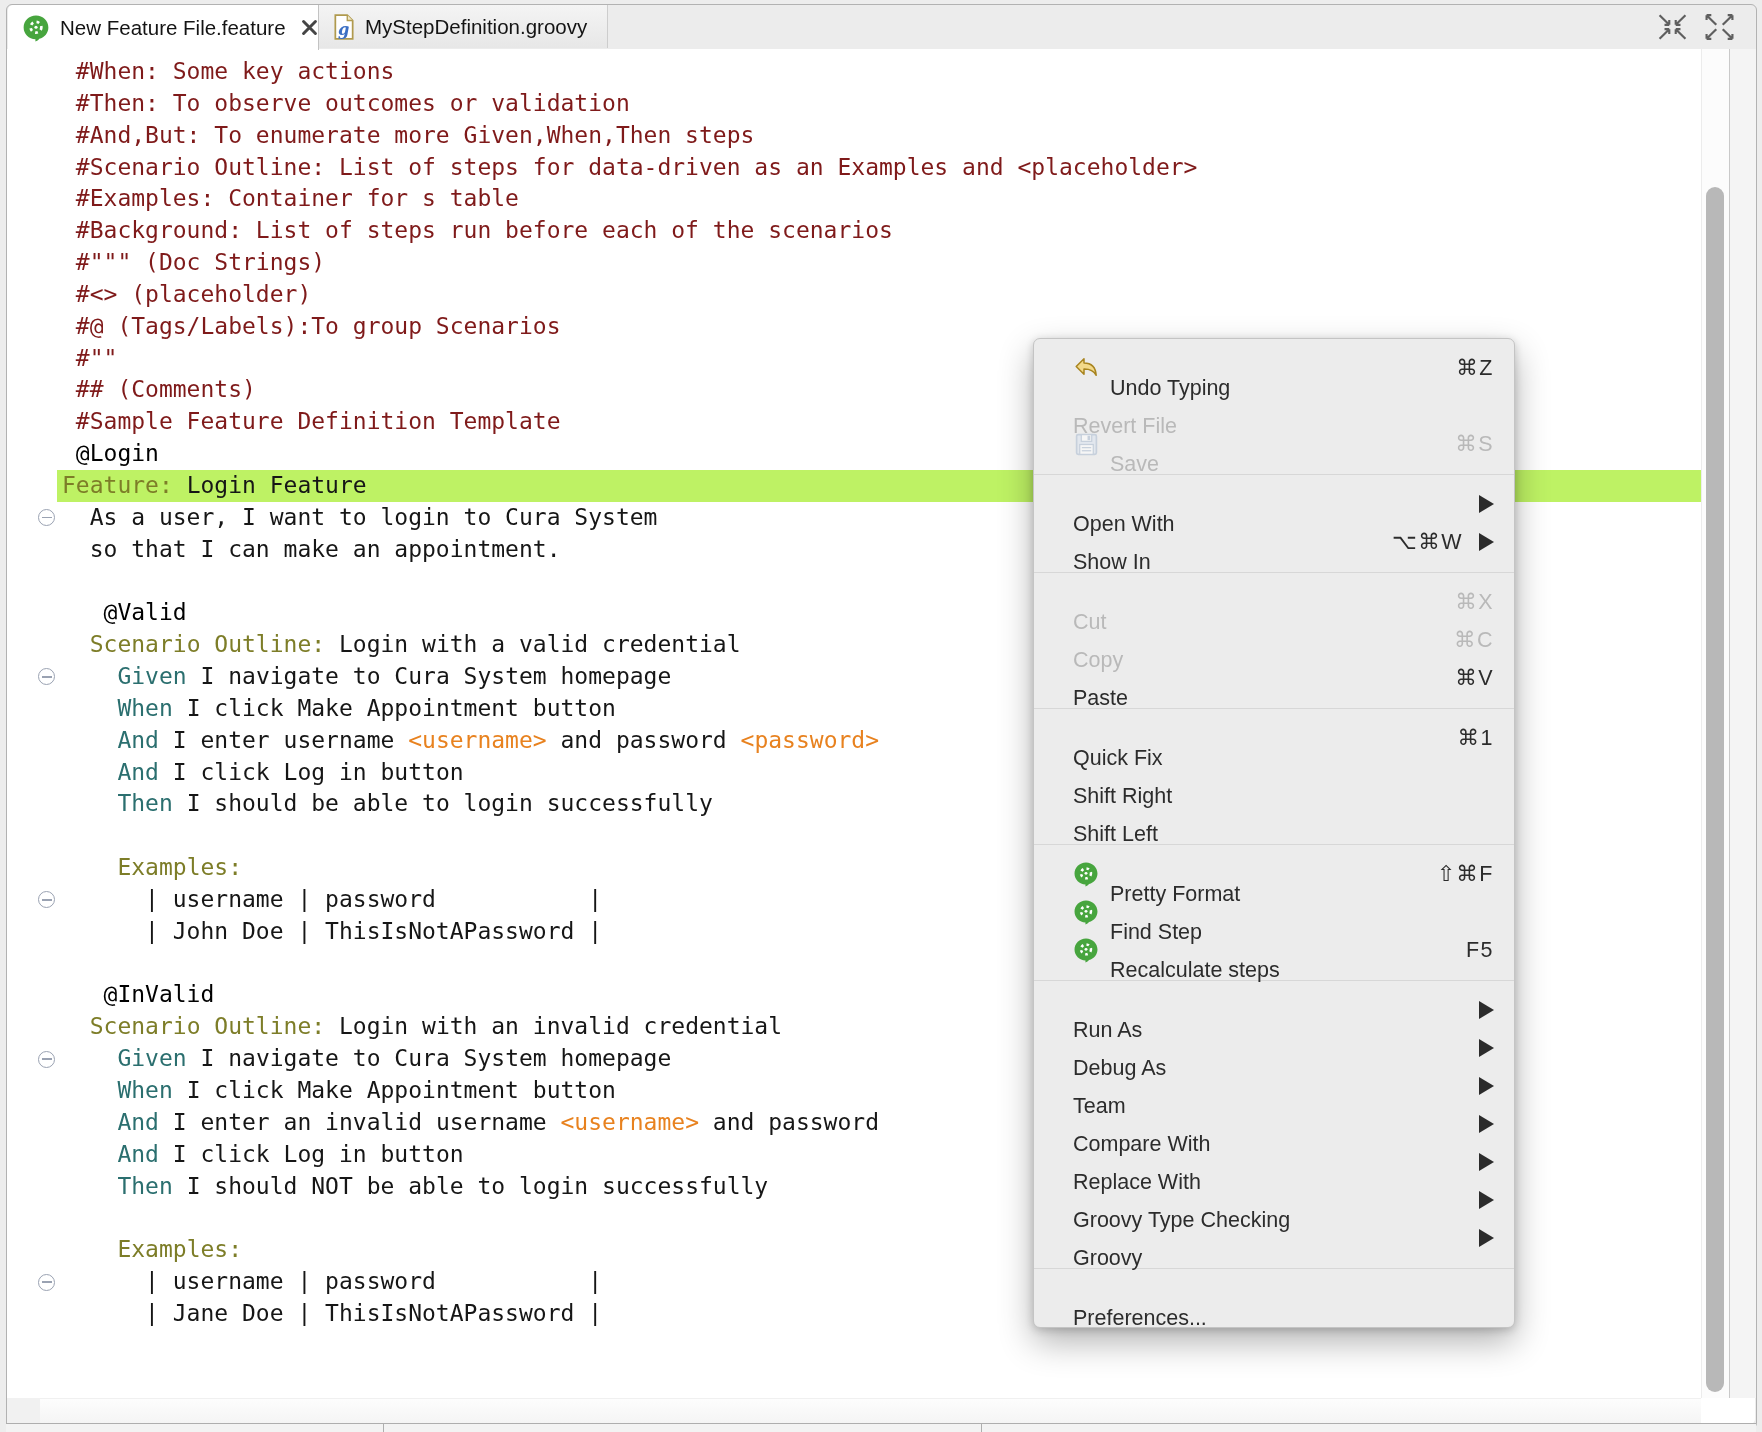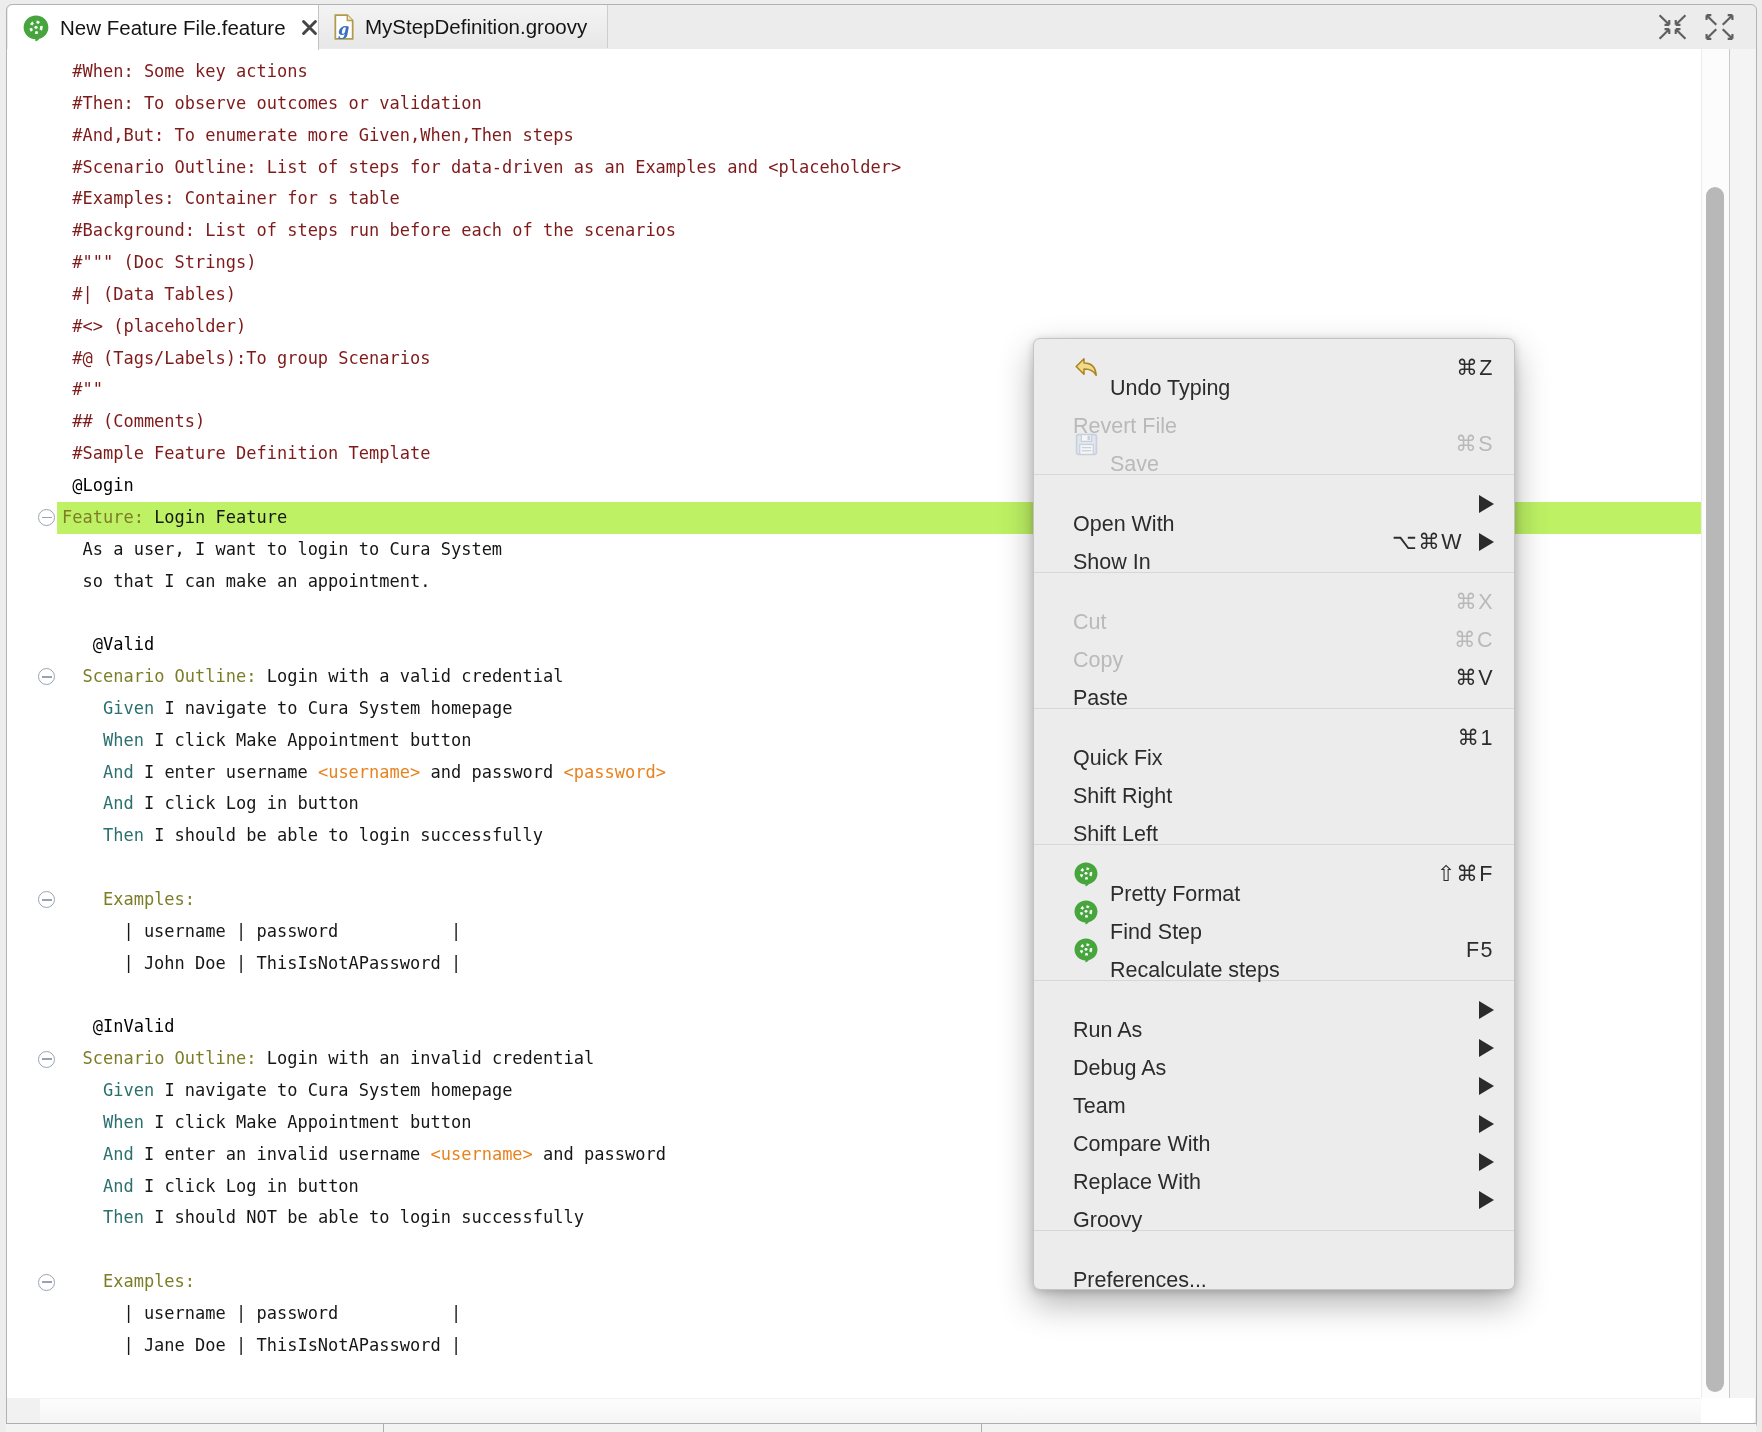--- a/index.html
+++ b/index.html
@@ -40,21 +40,21 @@
   
   .editor-bg{
     position:absolute;left:7px;top:49px;width:1748px;height:1375px;
     background:#ffffff;z-index:1;border-radius:0 0 5px 5px;
   }
   .code-lines{
     position:absolute;left:57px;top:56px;width:1644px;z-index:2;
   }
   .code-line{
     height:31.857px;line-height:31.857px;white-space:pre;
-    font-family:"DejaVu Sans Mono",monospace;font-size:17px;
+    font-family:"DejaVu Sans Mono",monospace;font-size:23px;
     padding-left:5px;
   }
   .code-line.current{background:#e7f0fc;}
   .fold-gutter{position:absolute;left:0;top:0;z-index:2;}
   .fold-marker{
     position:absolute;left:38px;width:15px;height:15px;background:#fff;
     border:1.5px solid #9aa2b2;border-radius:50%;
   }
   .fold-marker::after{
     content:'';position:absolute;left:2.5px;right:2.5px;top:50%;height:1.6px;
@@ -178,21 +178,20 @@
     <div class="fold-marker" style="top: 1273.57px;"></div>
   </div>
 <div class="code-lines" id="code-lines">
     <div class="code-line"><span class="seg-comment"> #When: Some key actions</span></div>
     <div class="code-line"><span class="seg-comment"> #Then: To observe outcomes or validation</span></div>
     <div class="code-line"><span class="seg-comment"> #And,But: To enumerate more Given,When,Then steps</span></div>
     <div class="code-line"><span class="seg-comment"> #Scenario Outline: List of steps for data-driven as an Examples and &lt;placeholder&gt;</span></div>
     <div class="code-line"><span class="seg-comment"> #Examples: Container for s table</span></div>
     <div class="code-line"><span class="seg-comment"> #Background: List of steps run before each of the scenarios</span></div>
     <div class="code-line"><span class="seg-comment"> #""" (Doc Strings)</span></div>
-    <div class="code-line"><span class="seg-comment"> #| (Data Tables)</span></div>
     <div class="code-line"><span class="seg-comment"> #&lt;&gt; (placeholder)</span></div>
     <div class="code-line"><span class="seg-comment"> #@ (Tags/Labels):To group Scenarios</span></div>
     <div class="code-line"><span class="seg-comment"> #""</span></div>
     <div class="code-line"><span class="seg-comment"> ## (Comments)</span></div>
     <div class="code-line"><span class="seg-comment"> #Sample Feature Definition Template</span></div>
     <div class="code-line"><span class="seg-tag"> @Login</span></div>
     <div class="code-line current"><span class="seg-keyword">Feature:</span><span class="seg-text"> Login Feature</span></div>
     <div class="code-line"><span class="seg-text">  As a user, I want to login to Cura System</span></div>
     <div class="code-line"><span class="seg-text">  so that I can make an appointment.</span></div>
     <div class="code-line"></div>
@@ -377,20 +376,26 @@
         <span class="submenu-arrow"></span>
       </span>
     </div>
     <div class="menu-item">
       <span class="menu-label">Replace With</span>
       <span class="menu-right">
         <span class="submenu-arrow"></span>
       </span>
     </div>
     <div class="menu-item">
+      <span class="menu-label">Groovy Type Checking</span>
+      <span class="menu-right">
+        <span class="submenu-arrow"></span>
+      </span>
+    </div>
+    <div class="menu-item">
       <span class="menu-label">Groovy</span>
       <span class="menu-right">
         <span class="submenu-arrow"></span>
       </span>
     </div>
     <div class="menu-sep"></div>
     <div class="menu-item">
       <span class="menu-label">Preferences...</span>
       <span class="menu-right"></span>
     </div>

